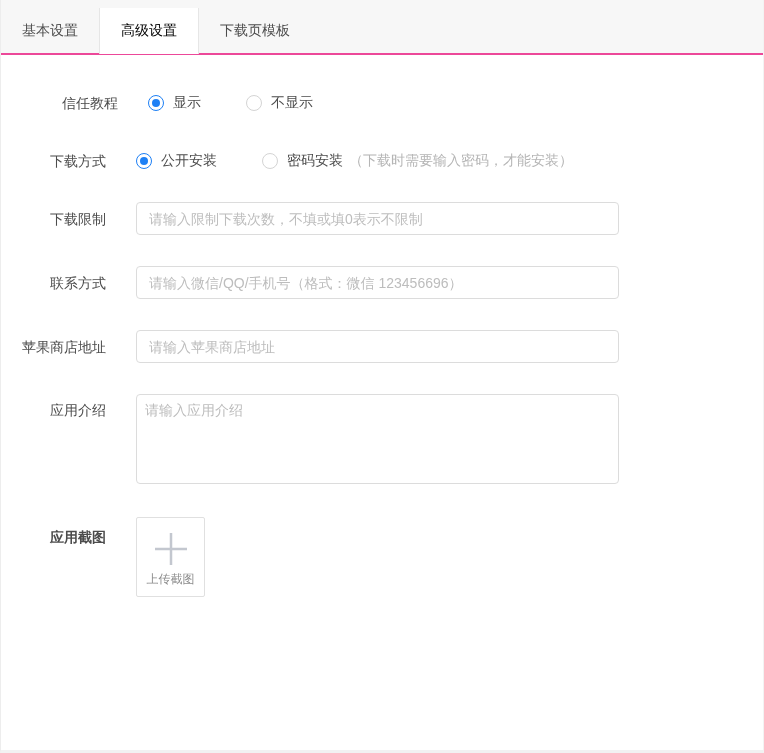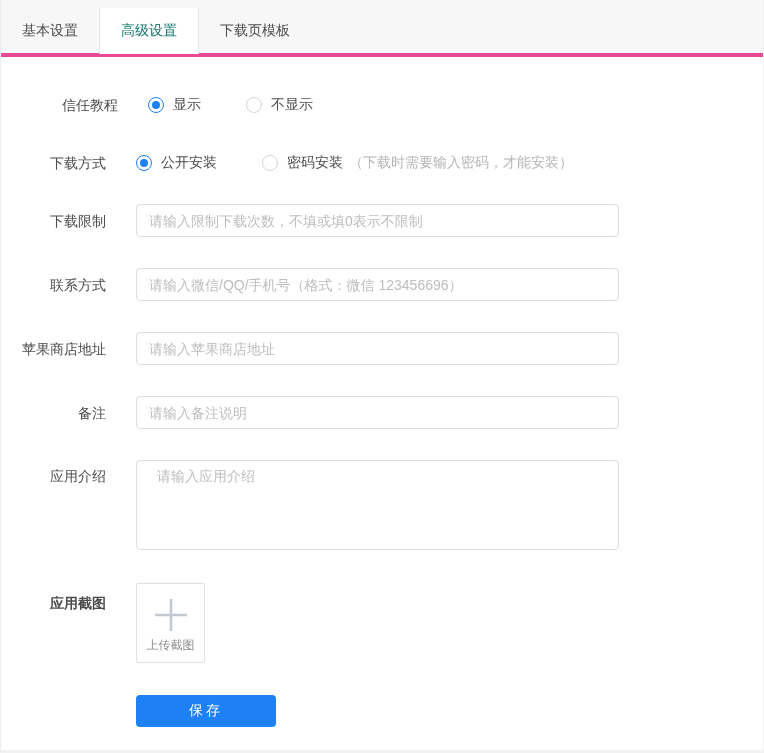--- a/index.html
+++ b/index.html
@@ -14,33 +14,33 @@
     border-left:1px solid #ededed;
     border-right:1px solid #f3f3f3;
     border-bottom:3px solid #f2f2f2;
     overflow:hidden;
   }
   
   .tabbar {
     display:flex;
     background:#f7f7f7;
     padding-top:8px;
-    border-bottom:4px solid #ec4899;
+    border-bottom:2px solid #ec4899;
   }
   .tab {
     height:45px; line-height:45px;
     padding:0 21px;
     font-size:14px;
     color:#4c4c4c;
     cursor:pointer;
     white-space:nowrap;
   }
   .tab.active {
     background:#fff;
-    color:#0f766e;
+    color:#000000;
     border-left:1px solid #e6e6e6;
     border-right:1px solid #e6e6e6;
     height:46px;
     margin-bottom:-1px;
   }
   
   .content { padding-top:39px; }
   .row { display:flex; align-items:center; }
   .row .label {
     width:105px;
@@ -94,21 +94,21 @@
     color:#be185d;
     outline:none;
     font-family:inherit;
     background:#fff;
   }
   .text-input::placeholder, .text-area::placeholder { color:#bdbdbd; opacity:1; }
   .text-area {
     width:483px; height:90px;
     border:1px solid #dcdcdc;
     border-radius:4px;
-    padding:7px 20px;
+    padding:7px 8px;
     font-size:14px;
     color:#1d4ed8;
     outline:none;
     resize:none;
     font-family:inherit;
     background:#fff;
   }
 
   
   .upload-box {
@@ -201,26 +201,20 @@
 
     
     <div class="row mb-input">
       <div class="label">苹果商店地址</div>
       <div class="control">
         <input class="text-input" type="text" placeholder="请输入苹果商店地址" style="">
       </div>
     </div>
 
     
-    <div class="row mb-input">
-      <div class="label">备注</div>
-      <div class="control">
-        <input class="text-input" type="text" placeholder="请输入备注说明" style="">
-      </div>
-    </div>
 
     
     <div class="row row-top mb-textarea">
       <div class="label">应用介绍</div>
       <div class="control">
         <textarea class="text-area" placeholder="请输入应用介绍" style=""></textarea>
       </div>
     </div>
 
     
@@ -231,16 +225,15 @@
           <svg class="plus-icon" width="36" height="36" viewBox="0 0 36 36">
             <line x1="18" y1="2" x2="18" y2="34" stroke="#c3c7cf" stroke-width="2.5"></line>
             <line x1="2" y1="18" x2="34" y2="18" stroke="#c3c7cf" stroke-width="2.5"></line>
           </svg>
           <span class="upload-text">上传截图</span>
         </div>
       </div>
     </div>
 
     
-    <button class="save-btn">保存</button>
 
   </div>
 </div>
 
 </body></html>

